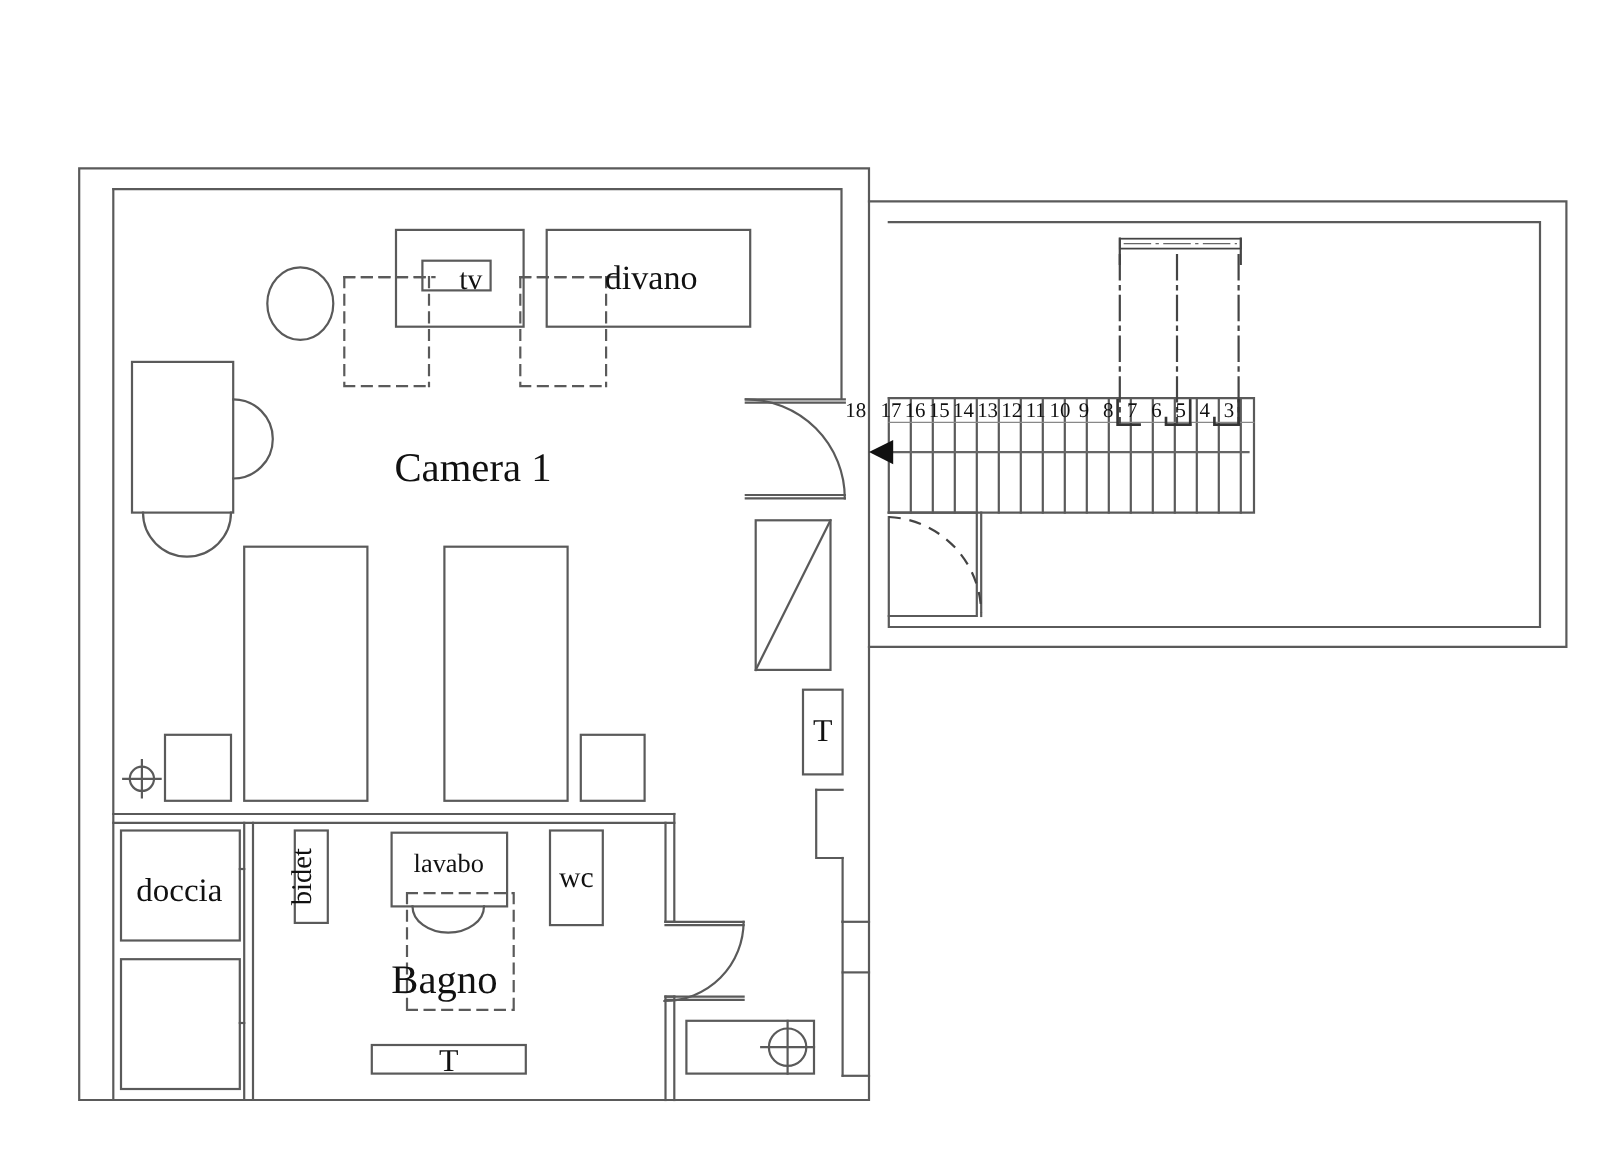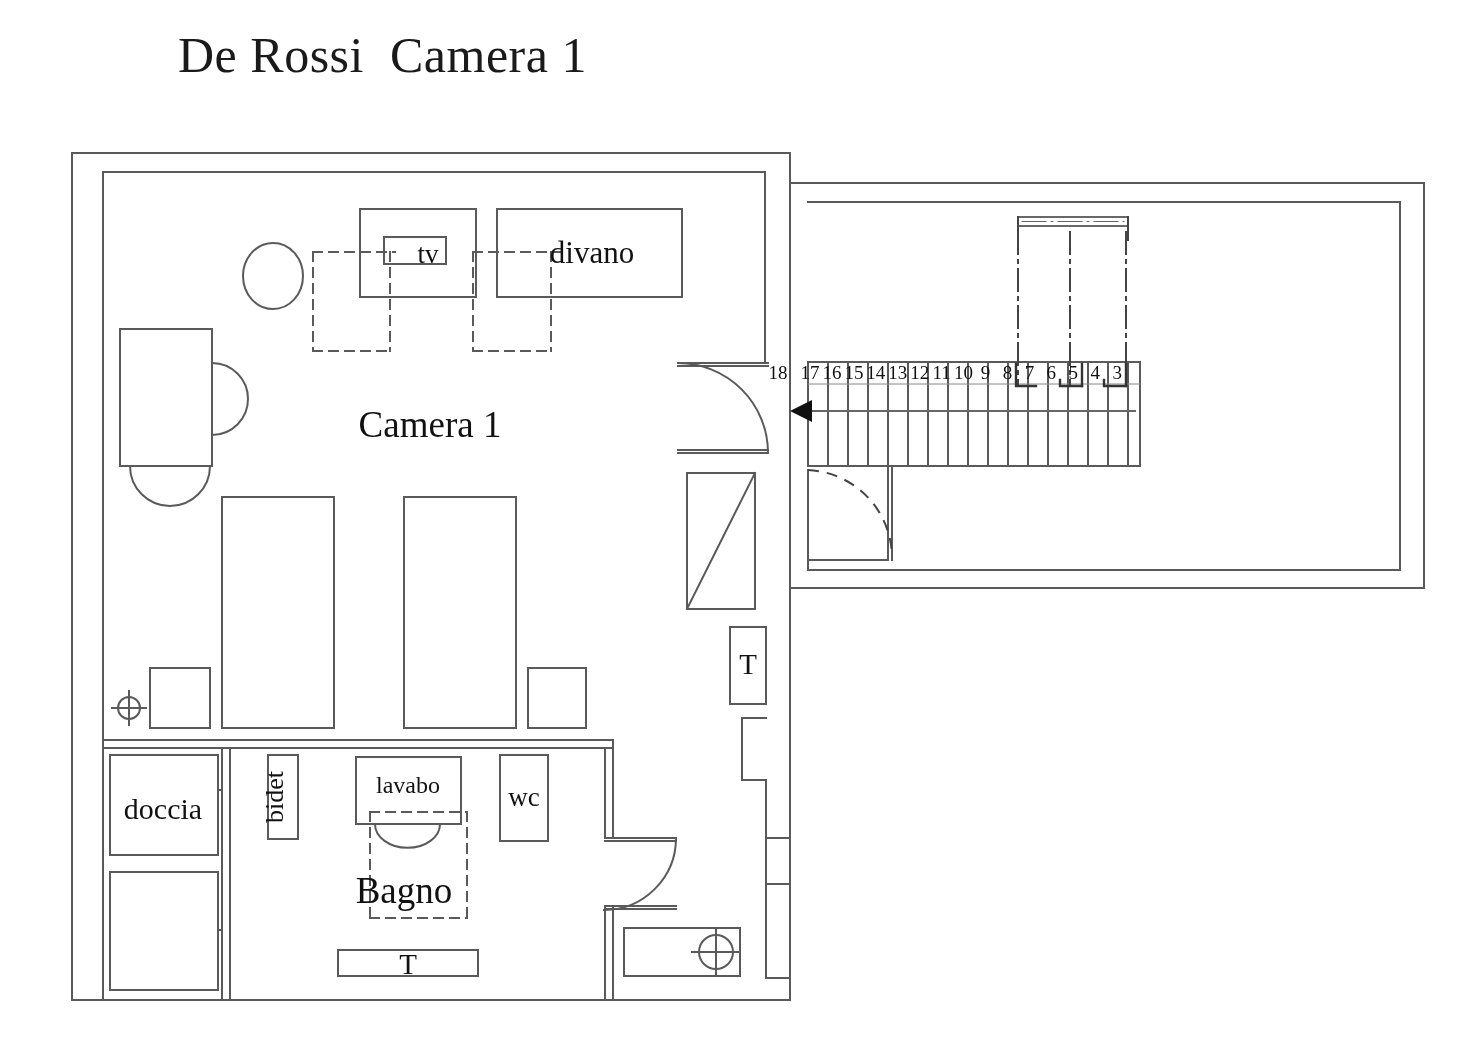--- a/index.html
+++ b/index.html
@@ -38,21 +38,20 @@
   .lbl {
     font-family: "Liberation Serif", serif;
     fill: #111111;
   }
 </style>
 </head>
 <body>
 
 <div id="plan-root">
 
-  <div id="title">De Rossi  Camera 1</div>
 
   <svg id="plan" width="1465" height="1061" viewBox="0 0 1465 1061">
 
     <g stroke="#5a5a5a" fill="none" stroke-width="2" stroke-linecap="square">
 
       <g>
         <path d="M 72,153 L 790,153 L 790,603 L 790,1000 L 72,1000 Z"></path>
         <path d="M 103,172 L 765,172 L 765,362"></path>
         <path d="M 103,172 L 103,1000"></path>
       </g>

